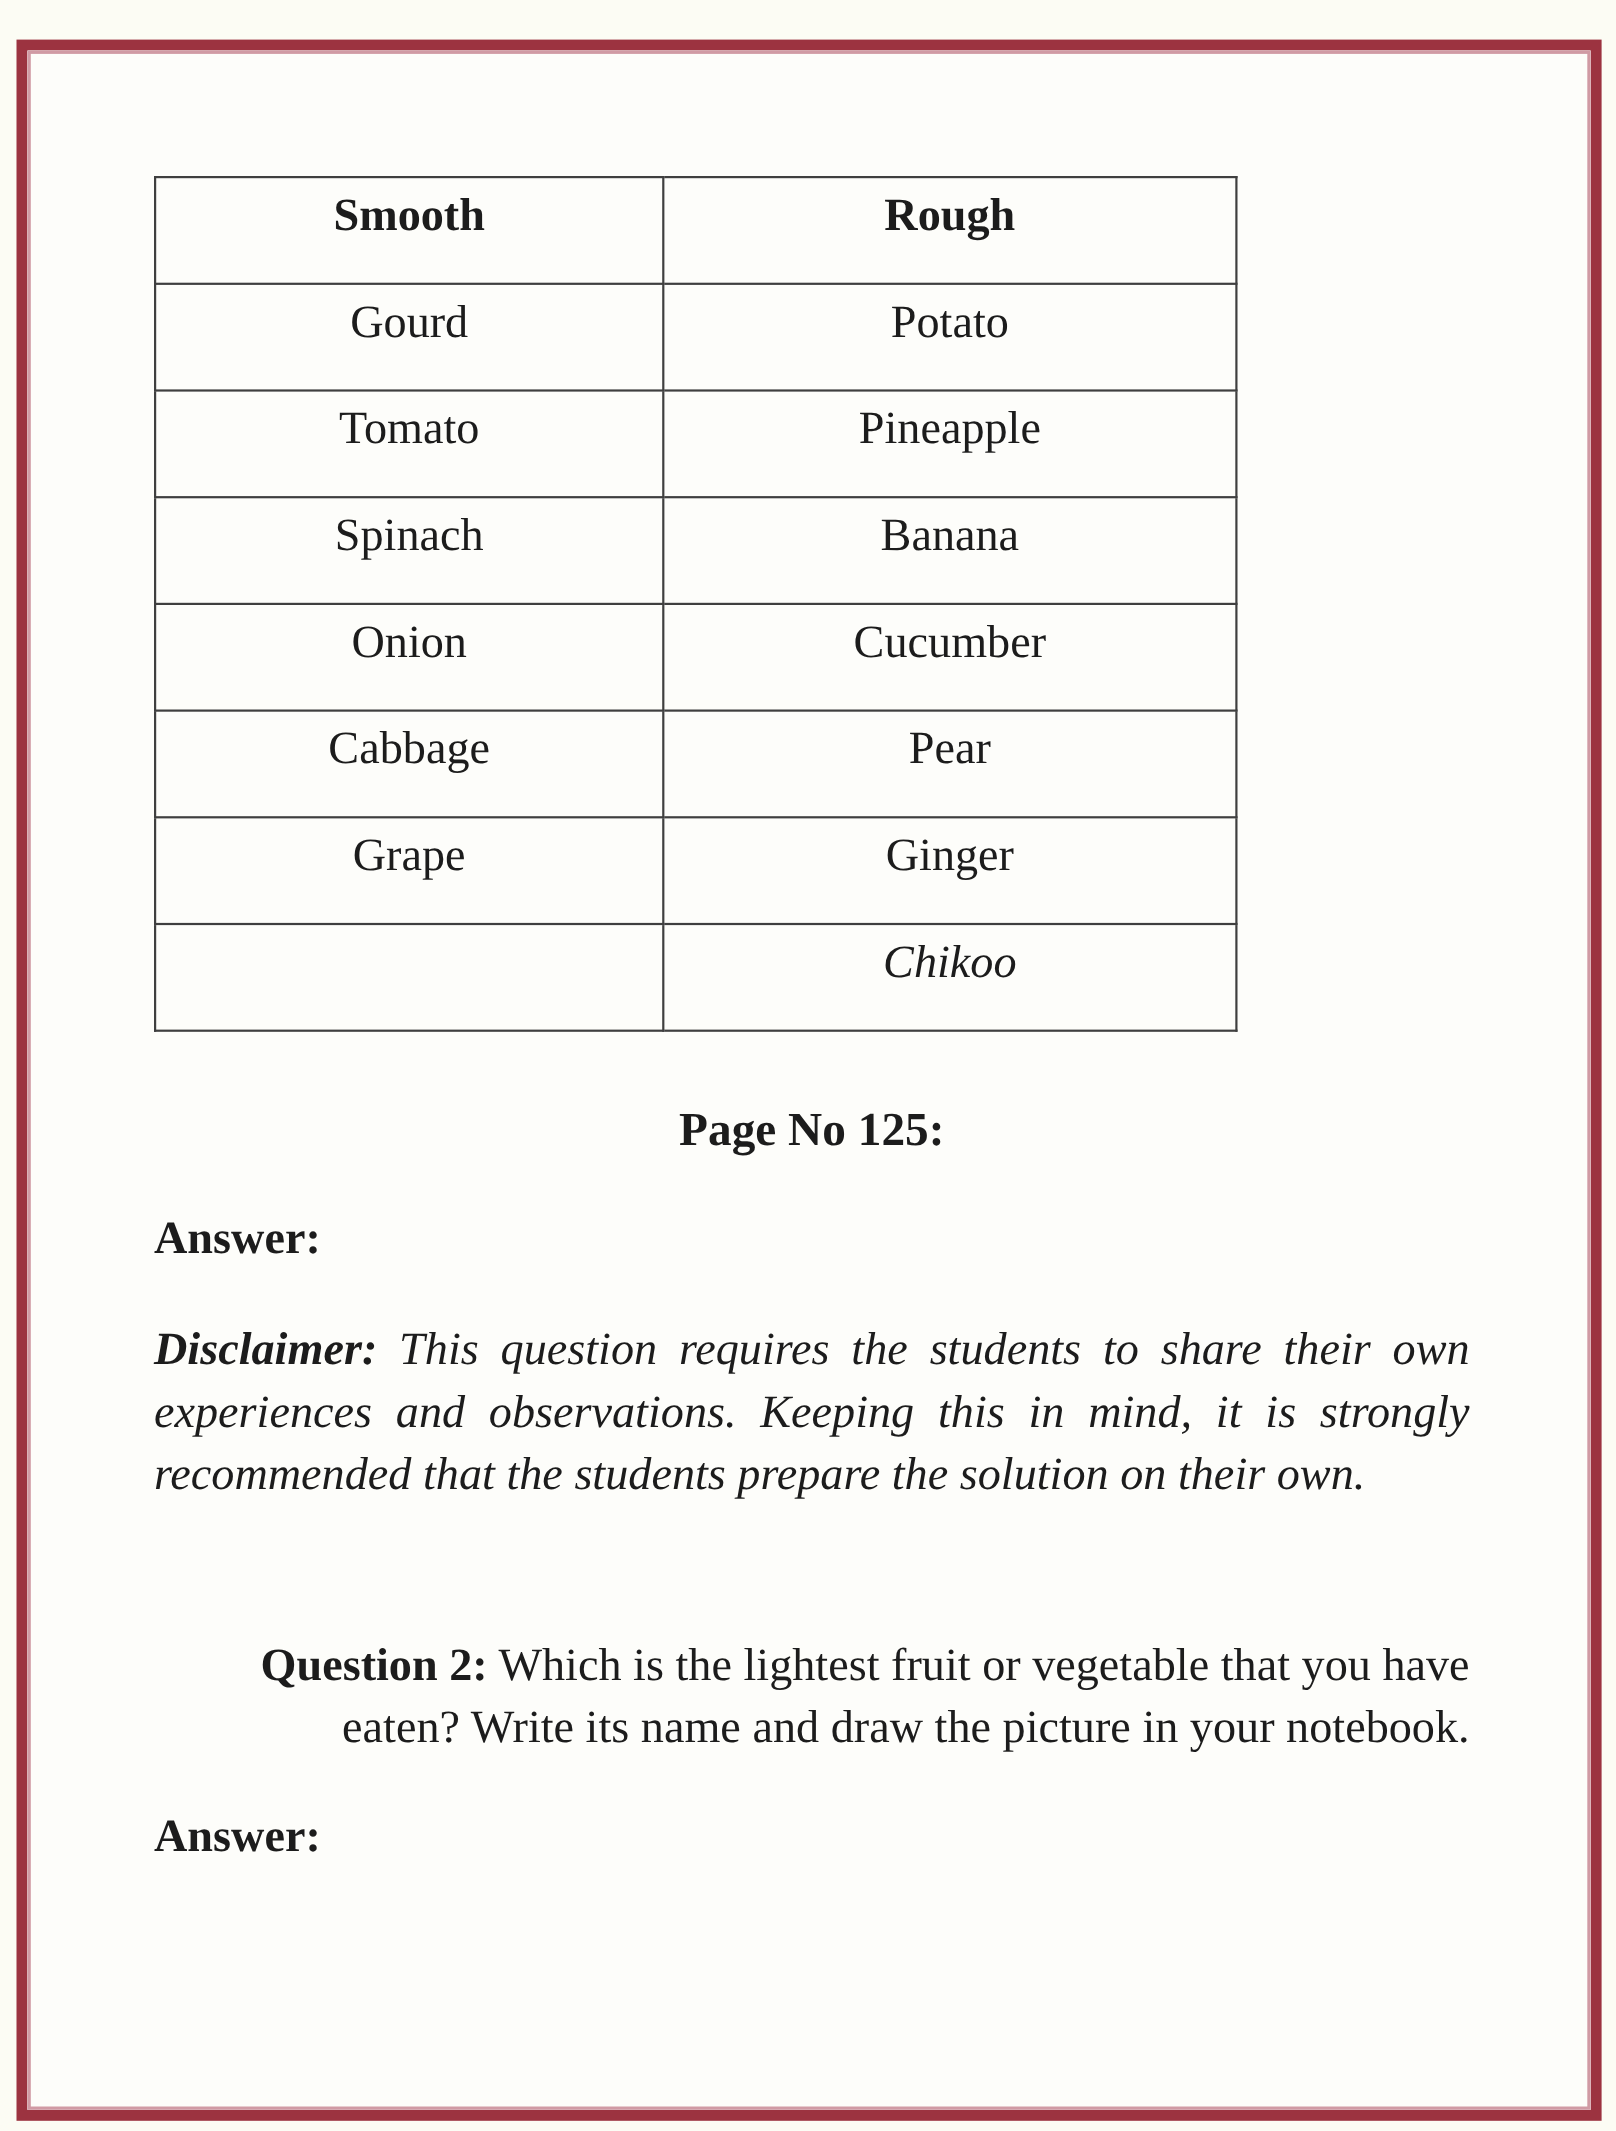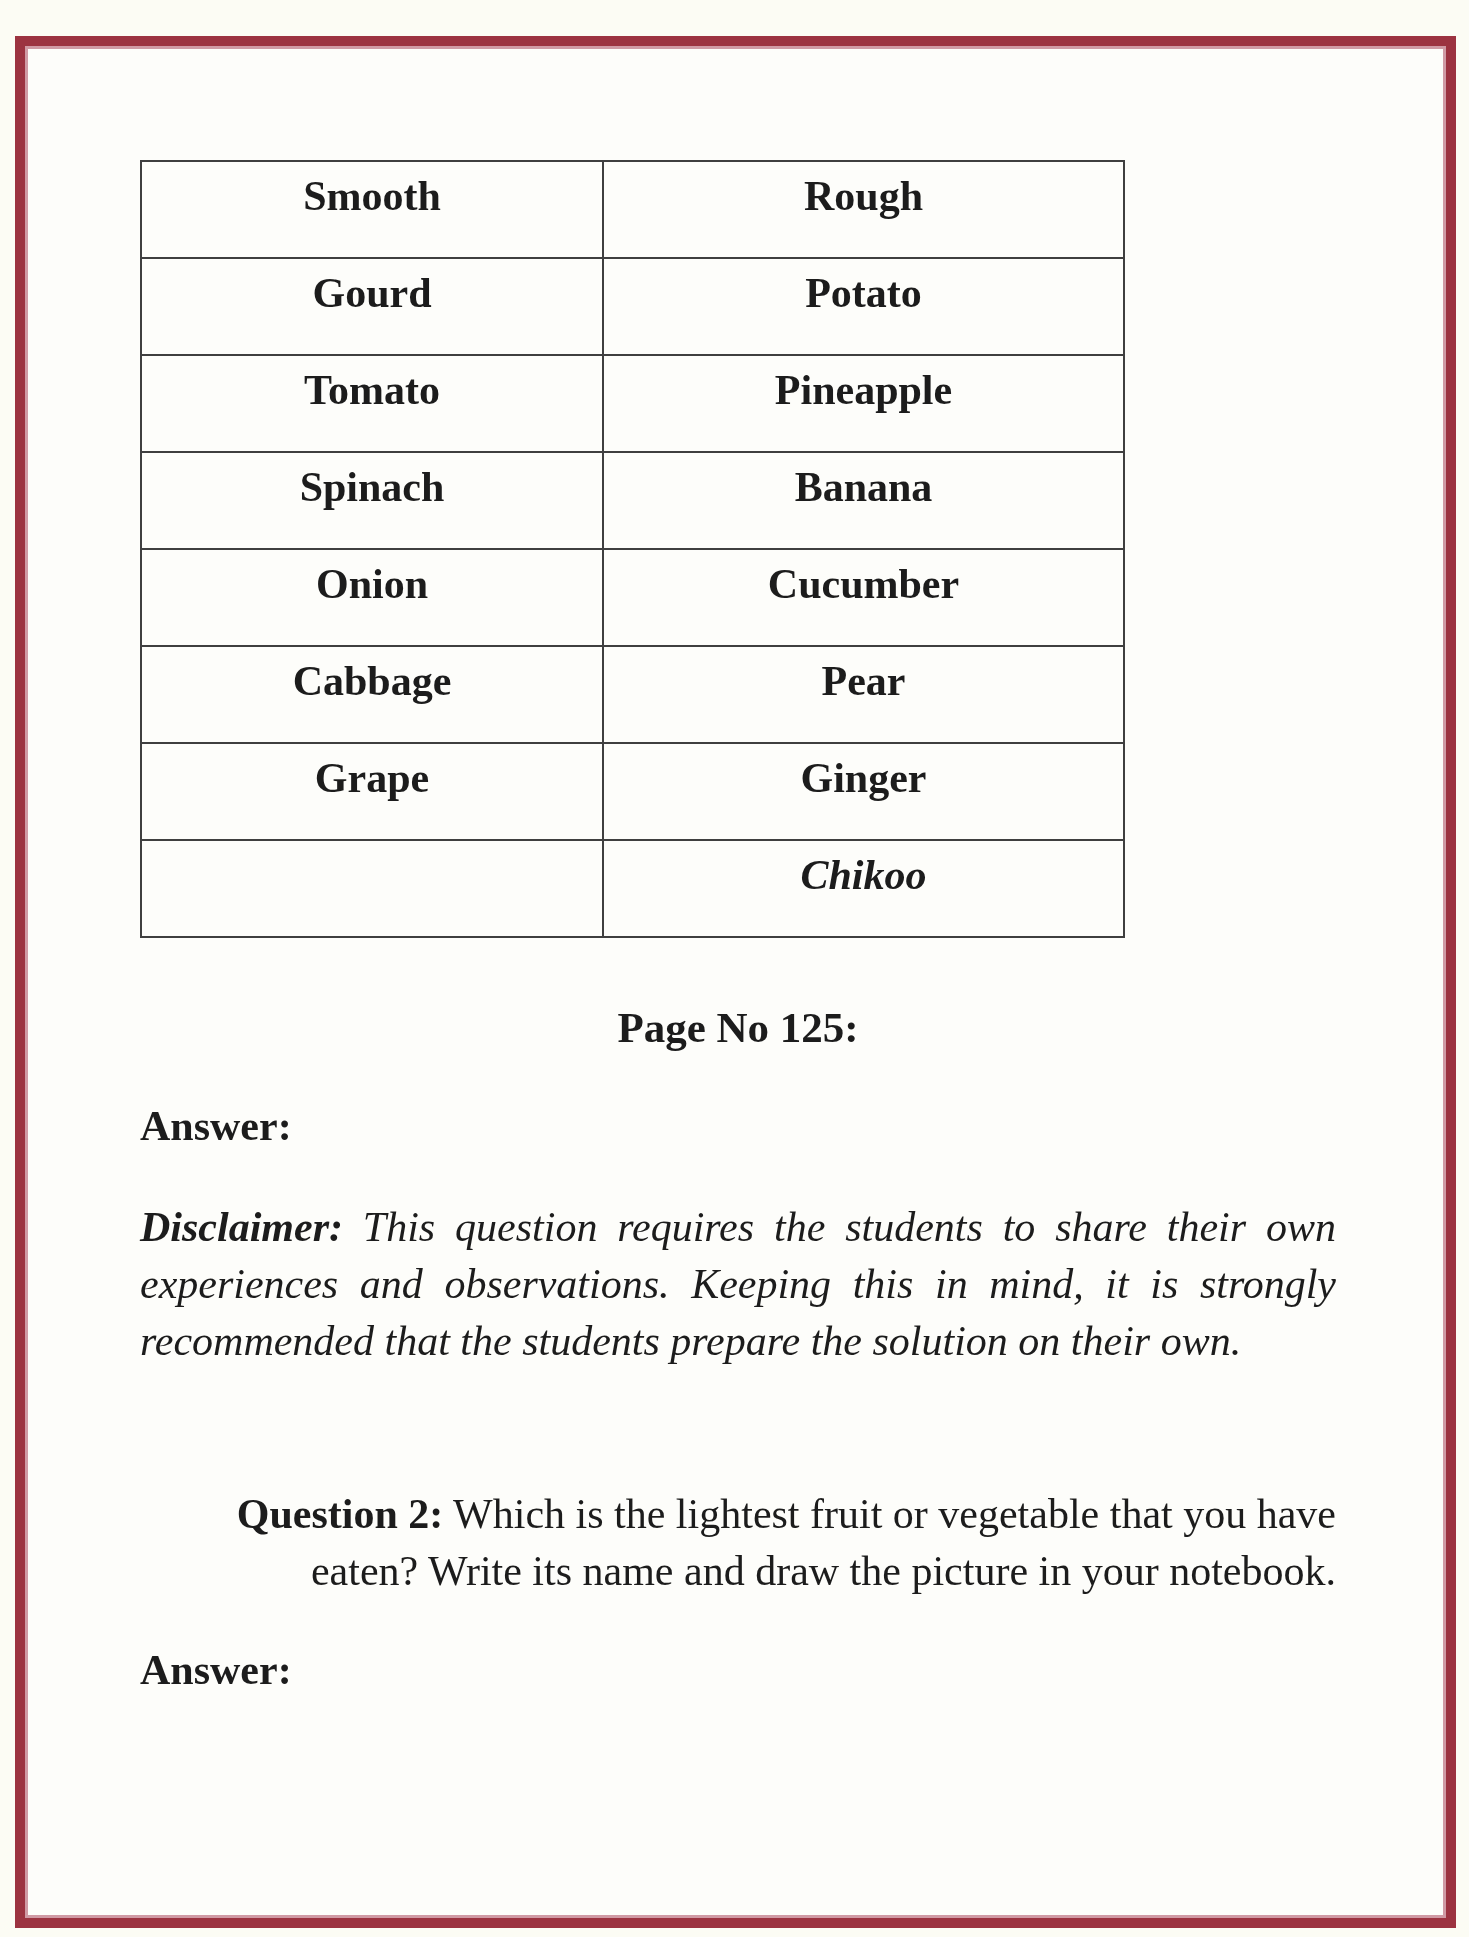--- a/index.html
+++ b/index.html
@@ -33,21 +33,21 @@
     table-layout: fixed;
   }
   table.texture-table td, table.texture-table th {
     border: 2px solid #3f3f3f;
     height: 97px;
     vertical-align: top;
     text-align: center;
     padding-top: 6px;
     font-size: 42px;
     line-height: 56px;
-    font-weight: bold;
+    font-weight: normal;
   }
   table.texture-table th { font-weight: bold; }
   col.c1 { width: 462px; }
   col.c2 { width: 521px; }
   .italic { font-style: italic; }
   
   .page-heading {
     margin-top: 62px;
     text-align: center;
     font-weight: bold;

